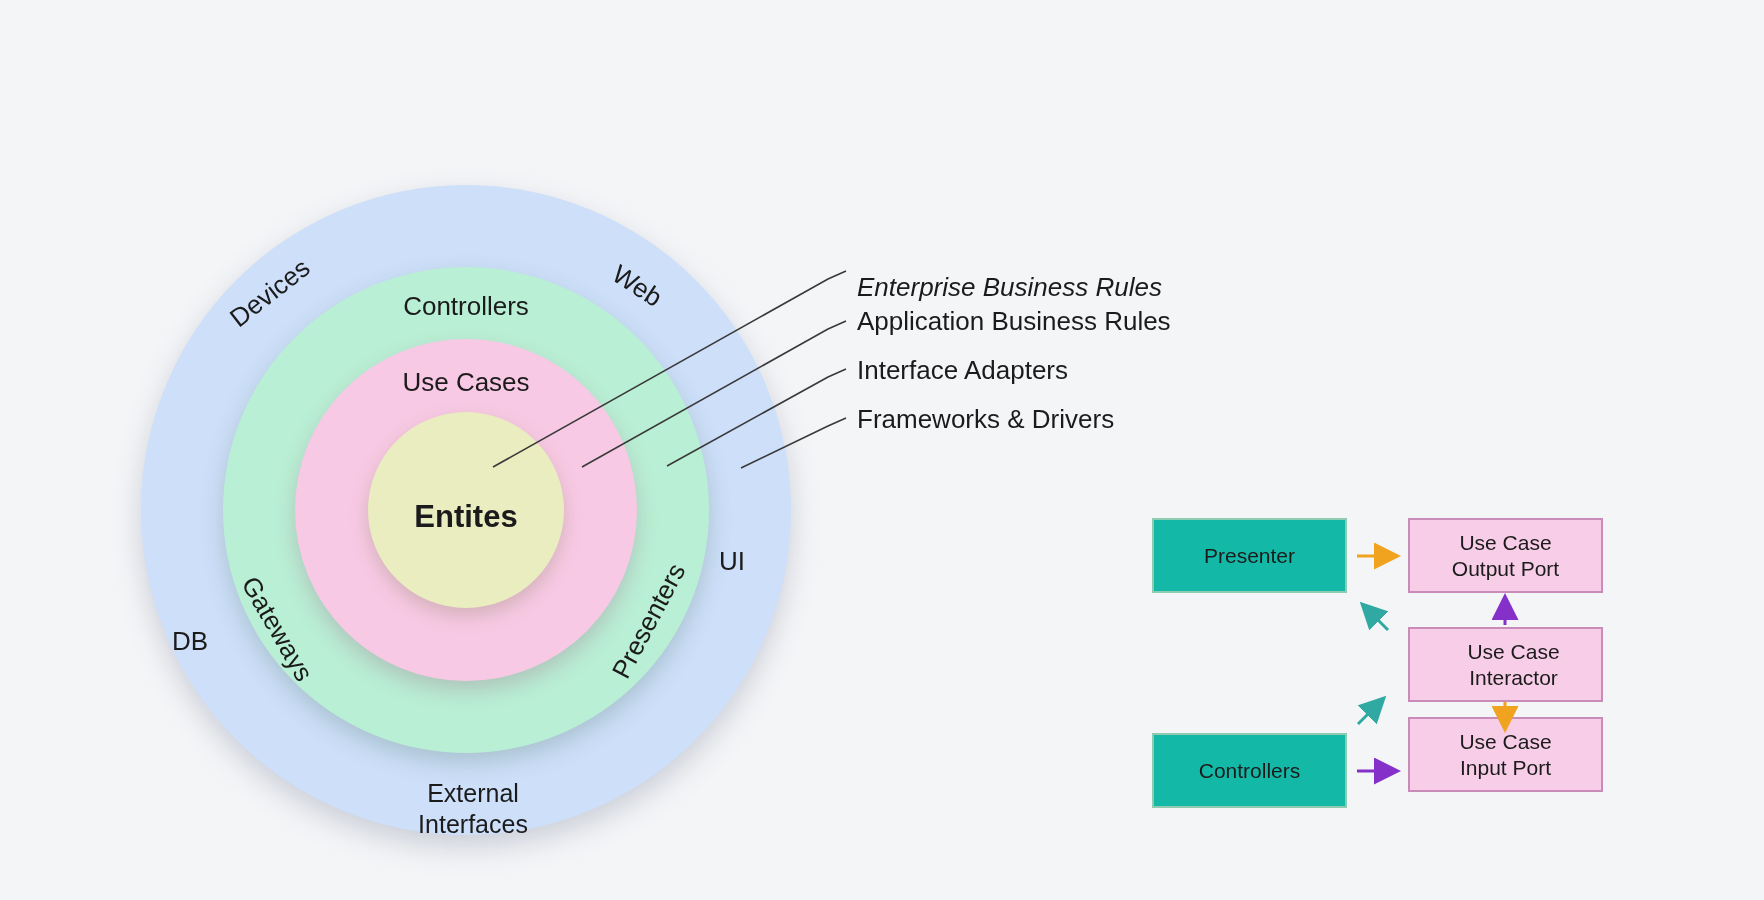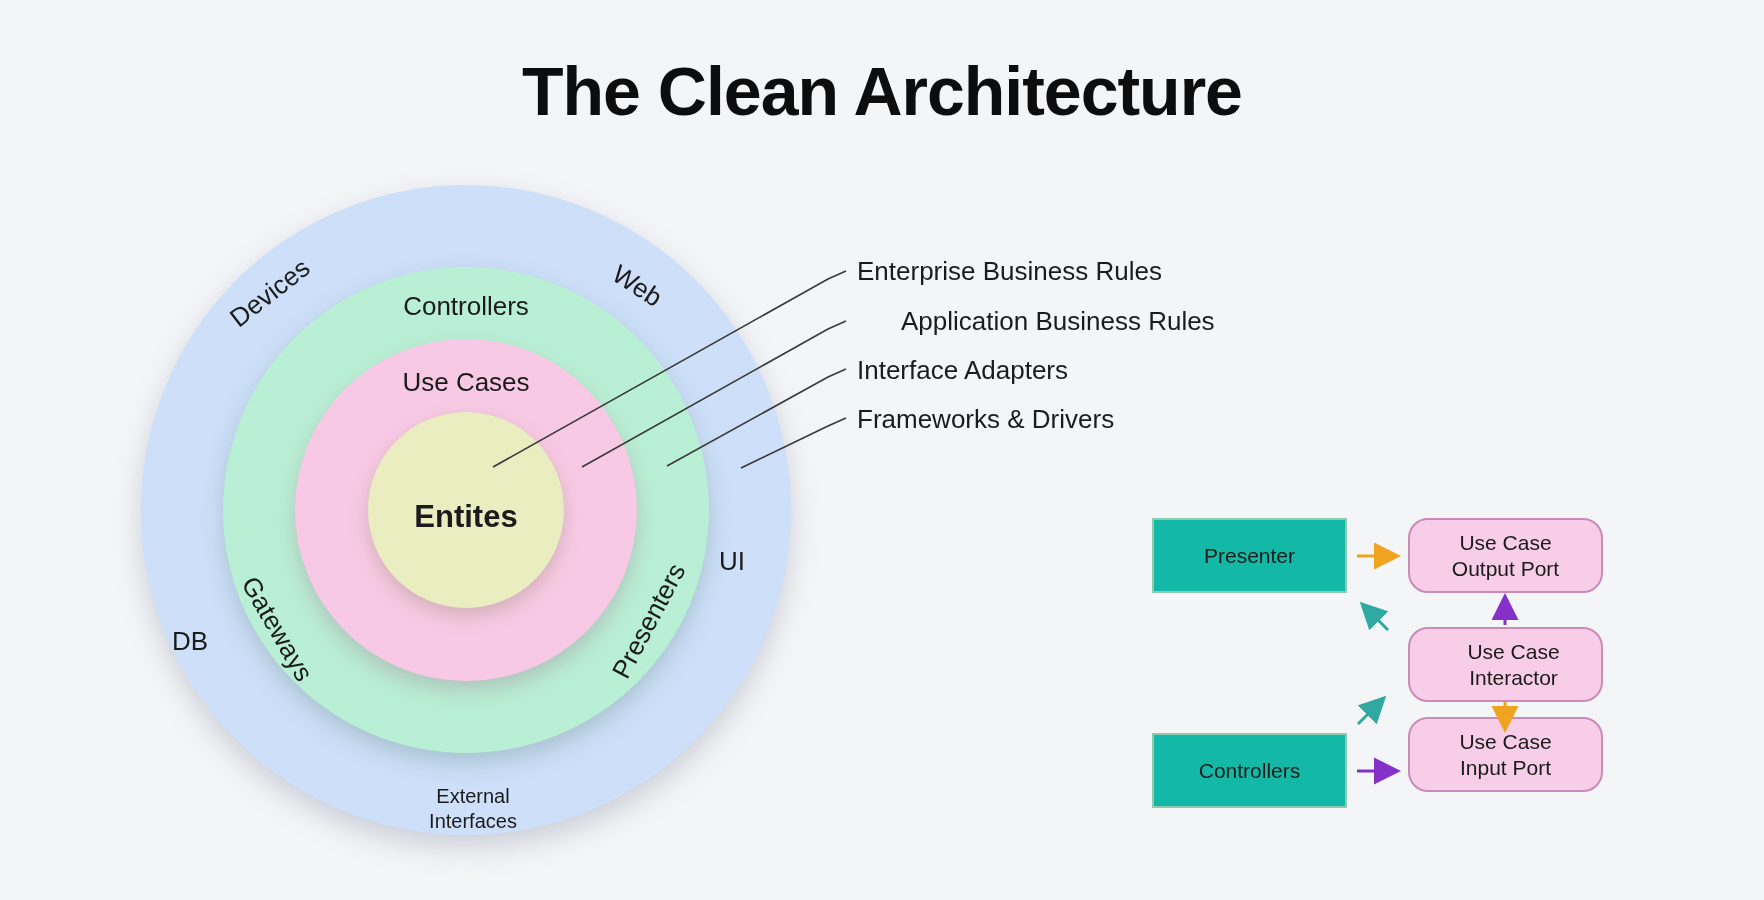--- a/index.html
+++ b/index.html
@@ -58,62 +58,61 @@
   .lab-controllers { left: 466px; top: 306px; }
   .lab-usecases    { left: 466px; top: 382px; text-align: right; }
   .lab-entities    { left: 466px; top: 517px; font-size: 31px; font-weight: bold; }
   .lab-db          { left: 190px; top: 613px; margin-top: 28px; }
   .lab-ui          { left: 732px; top: 561px; }
   .lab-gateways    { left: 277px; top: 629px; transform: translate(-50%,-50%) rotate(60deg); }
   .lab-presenters  { left: 649px; top: 621px; transform: translate(-50%,-50%) rotate(-62deg); }
   .lab-external    {
     left: 473px; top: 809px;
     width: 160px; white-space: normal; text-align: center;
-    font-size: 20px; line-height: 1.25;
+    font-size: 25px; line-height: 1.25;
   }
 
   
   .callout-label {
     position: absolute;
     left: 857px;
     font-size: 26px;
     white-space: nowrap;
   }
-  .co-1 { top: 256px; }
-  .co-2 { top: 306px; margin-left: 44px; }
+  .co-1 { top: 272px; font-style: italic; }
+  .co-2 { top: 306px; }
   .co-3 { top: 355px; }
   .co-4 { top: 404px; }
 
   
   .flow-box {
     position: absolute;
     width: 195px; height: 75px;
     display: flex; align-items: center; justify-content: center;
     text-align: center;
     font-size: 21px;
     line-height: 1.22;
     border: 2px solid;
   }
   .flow-green { background: #14b8a6; border-color: #8ecbb1; }
-  .flow-pink  { background: #f8cde8; border-color: #c98bb8; border-radius: 20px; }
+  .flow-pink  { background: #f8cde8; border-color: #c98bb8; }
   .fb-presenter   { left: 1152px; top: 518px; }
   .fb-outputport  { left: 1408px; top: 518px; }
   .fb-interactor  { left: 1408px; top: 627px; padding-left: 16px; }
   .fb-controllers { left: 1152px; top: 733px; }
   .fb-inputport   { left: 1408px; top: 717px; }
   .flow-box span { display: inline-block; max-width: 130px; }
 
   svg.overlay { position: absolute; inset: 0; pointer-events: none; }
 </style>
 </head>
 <body>
 
 <div id="stage">
 
-  <h1 class="page-title">The Clean Architecture</h1>
 
   <div>
     <div class="ring ring-blue"></div>
     <div class="ring ring-green"></div>
     <div class="ring ring-pink"></div>
     <div class="ring ring-yellow"></div>
 
     <div class="ring-label lab-devices">Devices</div>
     <div class="ring-label lab-web">Web</div>
     <div class="ring-label lab-controllers">Controllers</div>

